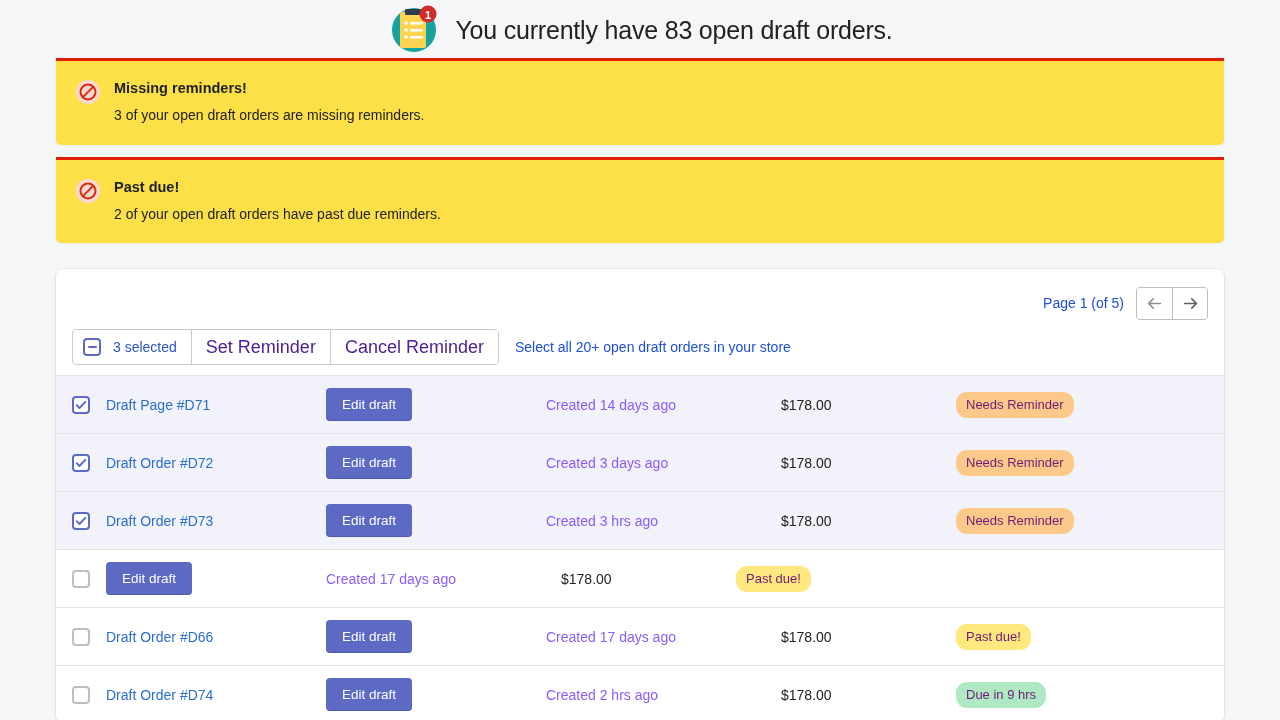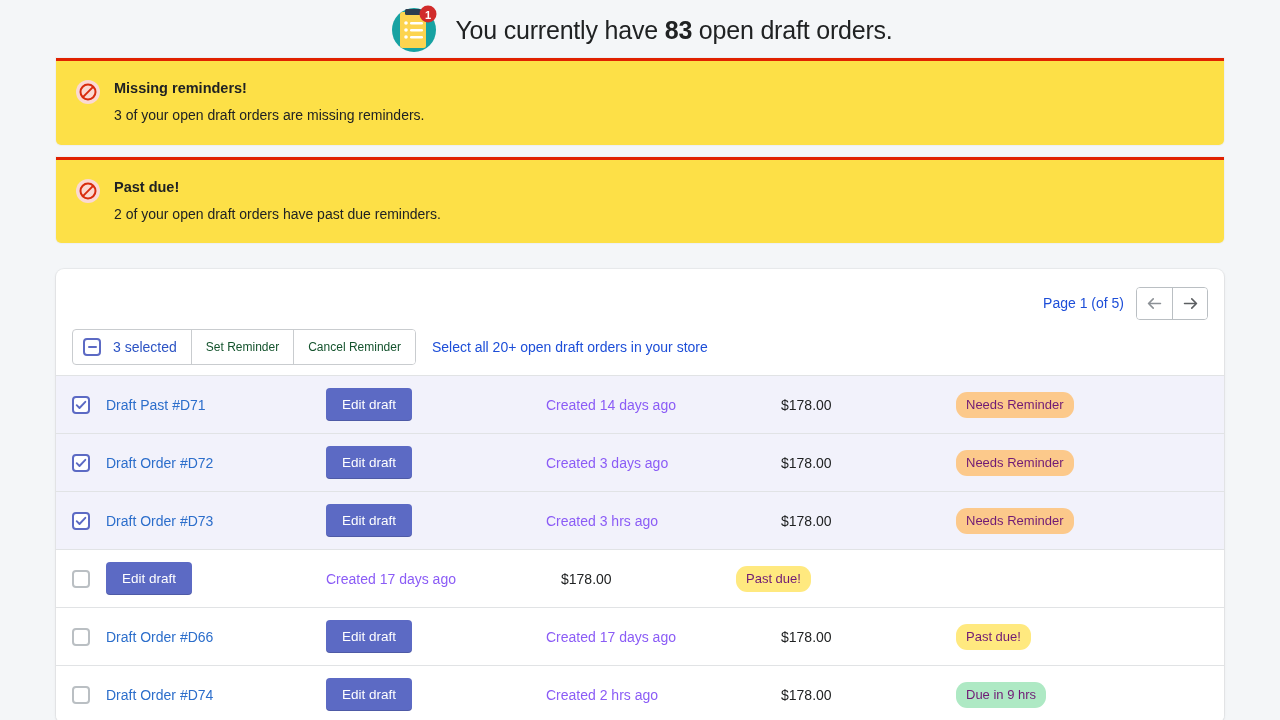--- a/index.html
+++ b/index.html
@@ -22,21 +22,21 @@
     padding-top: 2px;
   }
   .hero-icon { width: 54px; height: 54px; position: relative; flex: 0 0 auto; }
   .hero-title {
     font-size: 25px;
     letter-spacing: -0.2px;
     color: #202223;
     font-weight: 400;
     white-space: nowrap;
   }
-  .hero-title b { font-weight: 700; }
+  .hero-title b { font-weight: 400; }
 
   
   .banner {
     margin: 0 56px 12px 56px;
     background: #fde047;
     border-top: 3px solid #e02100;
     border-radius: 0 0 5px 5px;
     padding: 18px 20px 20px 20px;
     display: flex;
     gap: 14px;
@@ -116,22 +116,22 @@
     padding: 0 14px 0 10px;
     font-size: 14px;
     color: #2c53c4;
     white-space: nowrap;
     cursor: pointer;
   }
   .bulk-btn {
     display: flex;
     align-items: center;
     padding: 0 14px;
-    font-size: 12px;
-    color: #14532d;
+    font-size: 18px;
+    color: #4c1d95;
     background: #fff;
     border: none;
     border-left: 1px solid #c9cccf;
     cursor: pointer;
     white-space: nowrap;
     font-family: inherit;
   }
   .select-all-link {
     font-size: 14px;
     color: #1d4ed8;
@@ -289,21 +289,21 @@
 
   <div id="rows-container">
       <div class="row selected">
         <div class="col-check">
           <span class="cb checked">
             <svg class="tick mark" width="12" height="12" viewBox="0 0 12 12">
               <path d="M1.7 6.2 L4.5 9 L10.3 2.8" stroke="#5c6ac4" stroke-width="1.9" fill="none" stroke-linecap="round" stroke-linejoin="round"></path>
             </svg>
           </span>
         </div>
-        <div class="col-name"><span class="order-link">Draft Past #D71</span></div>
+        <div class="col-name"><span class="order-link">Draft Page #D71</span></div>
         <div class="col-edit"><button class="edit-btn">Edit draft</button></div>
         <div class="col-created">Created 14 days ago</div>
         <div class="col-price">$178.00</div>
         <div class="col-badge"><span class="badge badge-warning">Needs Reminder</span></div>
       </div>
       <div class="row selected">
         <div class="col-check">
           <span class="cb checked">
             <svg class="tick mark" width="12" height="12" viewBox="0 0 12 12">
               <path d="M1.7 6.2 L4.5 9 L10.3 2.8" stroke="#5c6ac4" stroke-width="1.9" fill="none" stroke-linecap="round" stroke-linejoin="round"></path>

